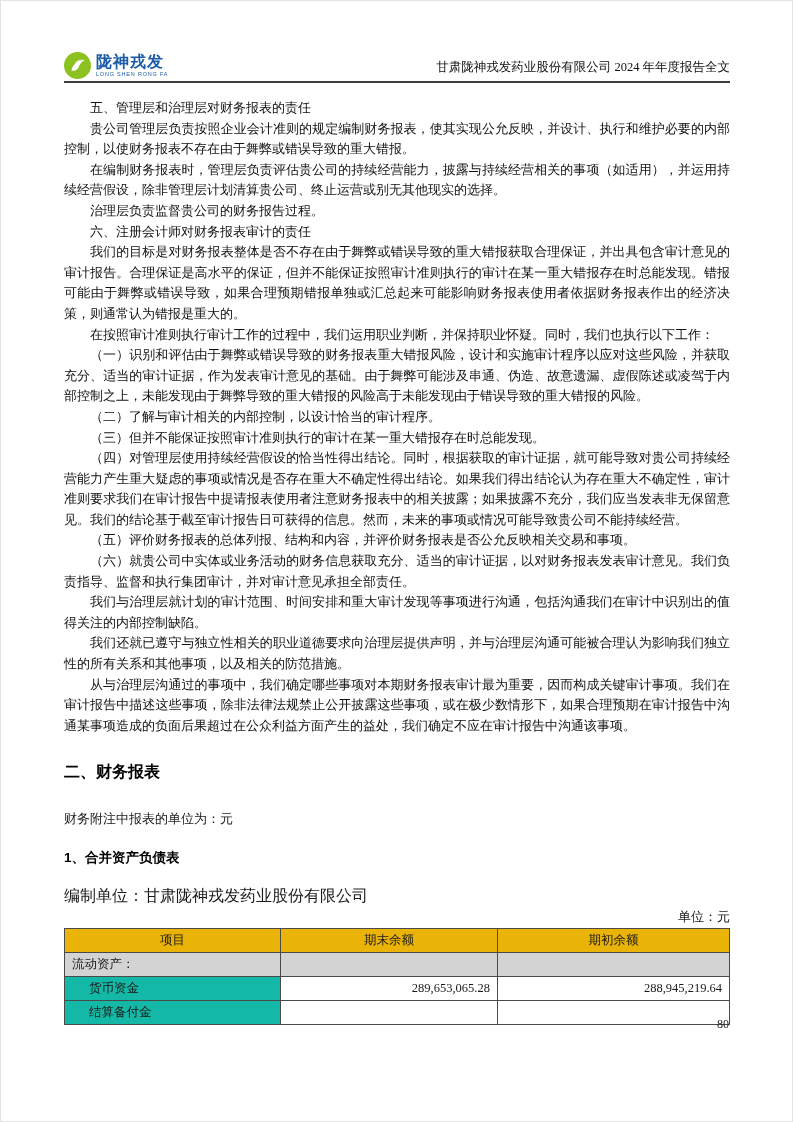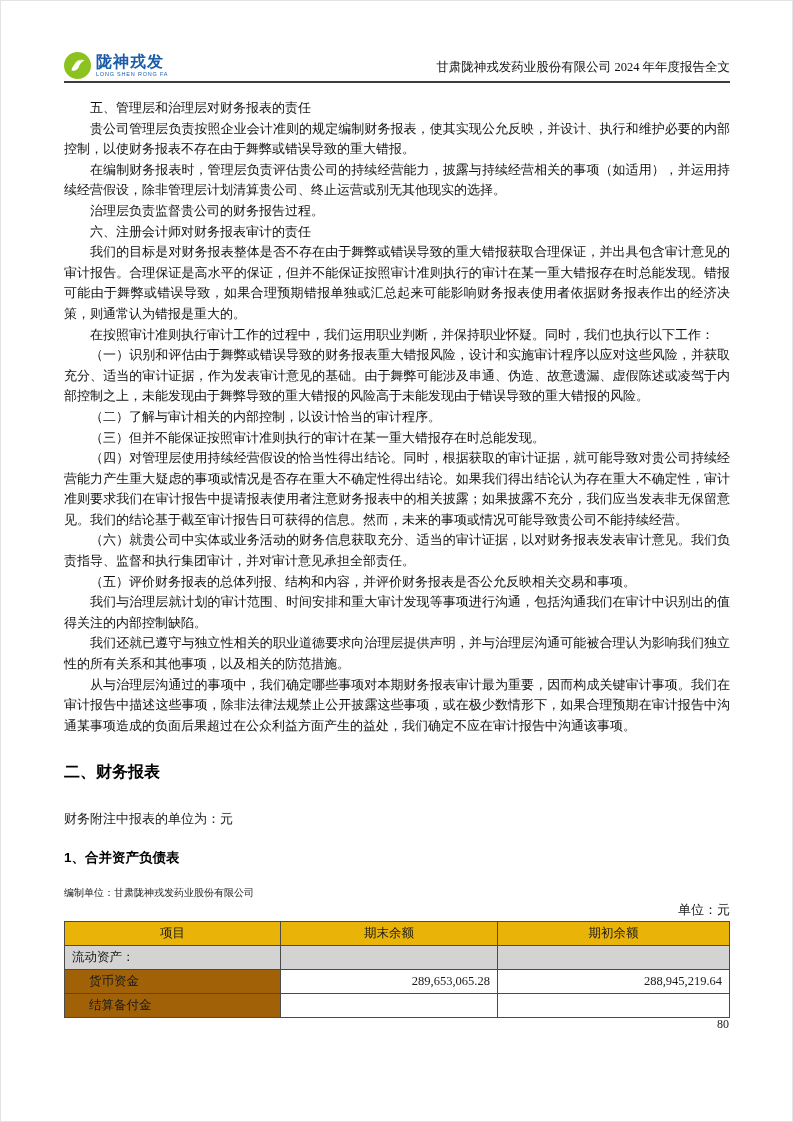--- a/index.html
+++ b/index.html
@@ -51,40 +51,40 @@
     margin:25px 0 0 0;
     font-family:"Liberation Sans","DejaVu Sans",sans-serif;
     font-weight:bold; font-size:16px; color:#000;
   }
   .unit-note { margin:27px 0 0 0; font-size:13px; }
   .h-sub {
     margin:21px 0 0 0;
     font-family:"Liberation Sans","DejaVu Sans",sans-serif;
     font-weight:bold; font-size:13.5px; color:#000;
   }
-  .prepared-by { margin:19px 0 0 0; font-size:10px; }
+  .prepared-by { margin:19px 0 0 0; font-size:16px; }
   .stmt-date { margin:2px 0 0 0; font-size:13px; text-align:center; }
   .unit-label { margin:1px 0 2px 0; font-size:13px; text-align:right; }
   
   table.bs {
     width:100%;
     border-collapse:collapse;
     table-layout:fixed;
     font-size:12.5px;
   }
   table.bs th, table.bs td {
     border:1px solid #4a4a4a;
     height:24px;
     padding:0 7px;
     font-weight:normal;
     overflow:hidden; white-space:nowrap;
     box-sizing:border-box;
   }
   table.bs thead th { background:#eab308; text-align:center; }
-  td.item-cell { background:#a16207; text-align:left; }
+  td.item-cell { background:#14b8a6; text-align:left; }
   tr.section-row td { background:#d3d3d3; }
   tr.indent-row td.item-cell { padding-left:24px; }
   td.num { text-align:right; background:#ffffff; }
   
   .page-num {
     position:absolute;
     top:1016px; right:63px;
     font-size:12px; color:#222;
   }
 </style>
@@ -114,22 +114,22 @@
     <p class="body-p">贵公司管理层负责按照企业会计准则的规定编制财务报表，使其实现公允反映，并设计、执行和维护必要的内部控制，以使财务报表不存在由于舞弊或错误导致的重大错报。</p>
     <p class="body-p">在编制财务报表时，管理层负责评估贵公司的持续经营能力，披露与持续经营相关的事项（如适用），并运用持续经营假设，除非管理层计划清算贵公司、终止运营或别无其他现实的选择。</p>
     <p class="body-p">治理层负责监督贵公司的财务报告过程。</p>
     <p class="body-p">六、注册会计师对财务报表审计的责任</p>
     <p class="body-p">我们的目标是对财务报表整体是否不存在由于舞弊或错误导致的重大错报获取合理保证，并出具包含审计意见的审计报告。合理保证是高水平的保证，但并不能保证按照审计准则执行的审计在某一重大错报存在时总能发现。错报可能由于舞弊或错误导致，如果合理预期错报单独或汇总起来可能影响财务报表使用者依据财务报表作出的经济决策，则通常认为错报是重大的。</p>
     <p class="body-p">在按照审计准则执行审计工作的过程中，我们运用职业判断，并保持职业怀疑。同时，我们也执行以下工作：</p>
     <p class="body-p">（一）识别和评估由于舞弊或错误导致的财务报表重大错报风险，设计和实施审计程序以应对这些风险，并获取充分、适当的审计证据，作为发表审计意见的基础。由于舞弊可能涉及串通、伪造、故意遗漏、虚假陈述或凌驾于内部控制之上，未能发现由于舞弊导致的重大错报的风险高于未能发现由于错误导致的重大错报的风险。</p>
     <p class="body-p">（二）了解与审计相关的内部控制，以设计恰当的审计程序。</p>
     <p class="body-p">（三）但并不能保证按照审计准则执行的审计在某一重大错报存在时总能发现。</p>
     <p class="body-p">（四）对管理层使用持续经营假设的恰当性得出结论。同时，根据获取的审计证据，就可能导致对贵公司持续经营能力产生重大疑虑的事项或情况是否存在重大不确定性得出结论。如果我们得出结论认为存在重大不确定性，审计准则要求我们在审计报告中提请报表使用者注意财务报表中的相关披露；如果披露不充分，我们应当发表非无保留意见。我们的结论基于截至审计报告日可获得的信息。然而，未来的事项或情况可能导致贵公司不能持续经营。</p>
+    <p class="body-p">（五）评价财务报表的总体列报、结构和内容，并评价财务报表是否公允反映相关交易和事项。</p>
     <p class="body-p">（六）就贵公司中实体或业务活动的财务信息获取充分、适当的审计证据，以对财务报表发表审计意见。我们负责指导、监督和执行集团审计，并对审计意见承担全部责任。</p>
-    <p class="body-p">（五）评价财务报表的总体列报、结构和内容，并评价财务报表是否公允反映相关交易和事项。</p>
     <p class="body-p">我们与治理层就计划的审计范围、时间安排和重大审计发现等事项进行沟通，包括沟通我们在审计中识别出的值得关注的内部控制缺陷。</p>
     <p class="body-p">我们还就已遵守与独立性相关的职业道德要求向治理层提供声明，并与治理层沟通可能被合理认为影响我们独立性的所有关系和其他事项，以及相关的防范措施。</p>
     <p class="body-p">从与治理层沟通过的事项中，我们确定哪些事项对本期财务报表审计最为重要，因而构成关键审计事项。我们在审计报告中描述这些事项，除非法律法规禁止公开披露这些事项，或在极少数情形下，如果合理预期在审计报告中沟通某事项造成的负面后果超过在公众利益方面产生的益处，我们确定不应在审计报告中沟通该事项。</p>
 
     <h2 class="h-section">二、财务报表</h2>
     <p class="unit-note">财务附注中报表的单位为：元</p>
     <h3 class="h-sub">1、合并资产负债表</h3>
     <p class="prepared-by">编制单位：甘肃陇神戎发药业股份有限公司</p>
     <p class="unit-label">单位：元</p>
 

